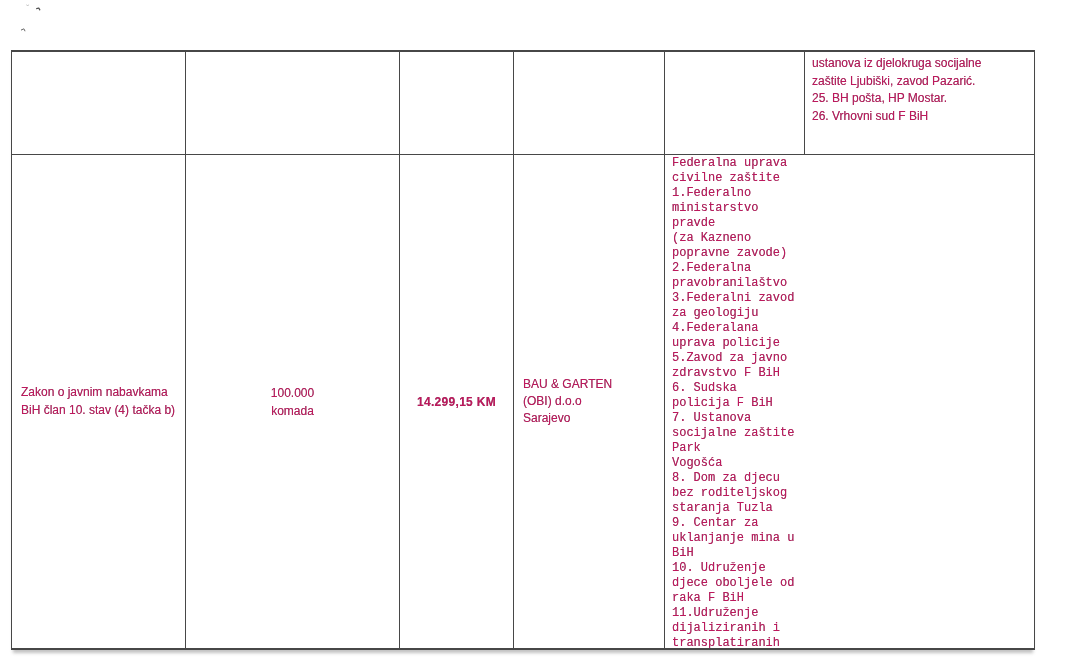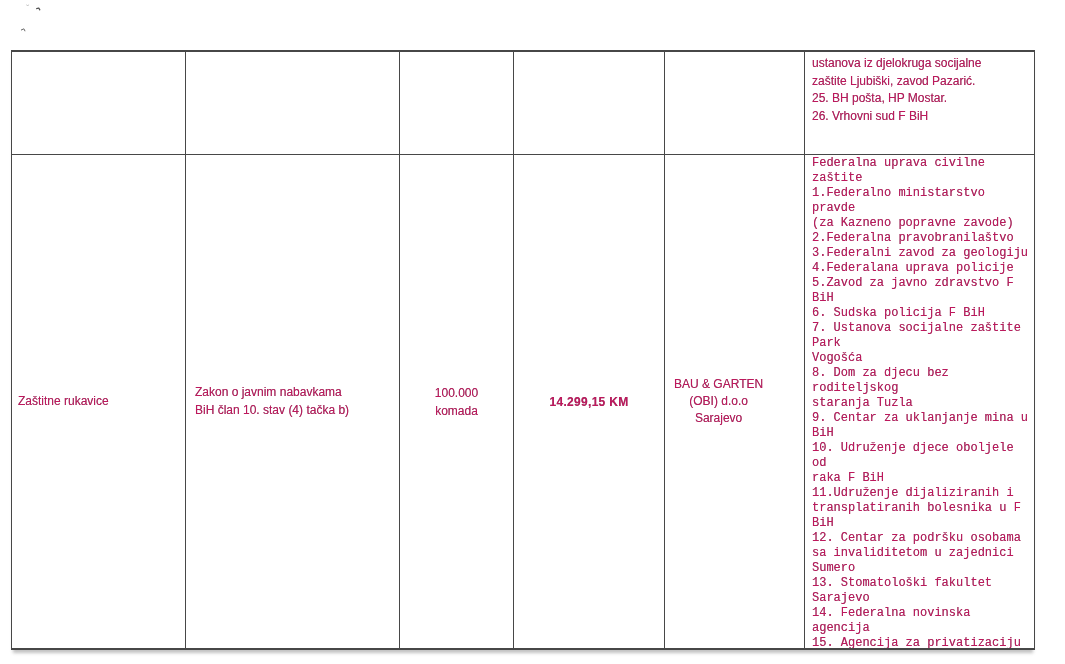--- a/index.html
+++ b/index.html
@@ -71,21 +71,21 @@
   }
   
   .vcenter {
     display: flex;
     align-items: center;
   }
   .cell-item   { padding-left: 6px;  line-height: 17px; }
   .cell-legal  { padding-left: 9px;  line-height: 17.5px; }
   .cell-qty    { justify-content: center; text-align: center; line-height: 18px; }
   .cell-amount { justify-content: center; font-weight: bold; letter-spacing: 0.3px; }
-  .cell-supplier { padding-left: 9px; line-height: 17.2px; text-align: center; }
+  .cell-supplier { padding-left: 9px; line-height: 17.2px; }
 </style>
 </head>
 <body>
 
 <div class="page">
 
   <span class="scan-mark faint" style="left:26px; top:4px;">ˇ</span>
   <span class="scan-mark m2" style="left:36px; top:3px;">›</span>
   <span class="scan-mark m3" style="left:21px; top:24px;">›</span>
 
@@ -96,23 +96,20 @@
     <div class="cell row1"></div>
     <div class="cell row1"></div>
     <div class="cell row1"></div>
     <div class="cell row1 last-col">
       <div class="cell-text recipients-r1">ustanova iz djelokruga socijalne
 zaštite Ljubiški, zavod Pazarić.
 25. BH pošta, HP Mostar.
 26. Vrhovni sud F BiH</div>
     </div>
 
-    <div class="cell vcenter cell-item">
-      <div class="cell-text">Zaštitne rukavice</div>
-    </div>
     <div class="cell vcenter cell-legal">
       <div class="cell-text">Zakon o javnim nabavkama
 BiH član 10. stav (4) tačka b)</div>
     </div>
     <div class="cell vcenter cell-qty">
       <div class="cell-text">100.000
 komada</div>
     </div>
     <div class="cell vcenter cell-amount">
       <div class="cell-text">14.299,15 KM</div>

